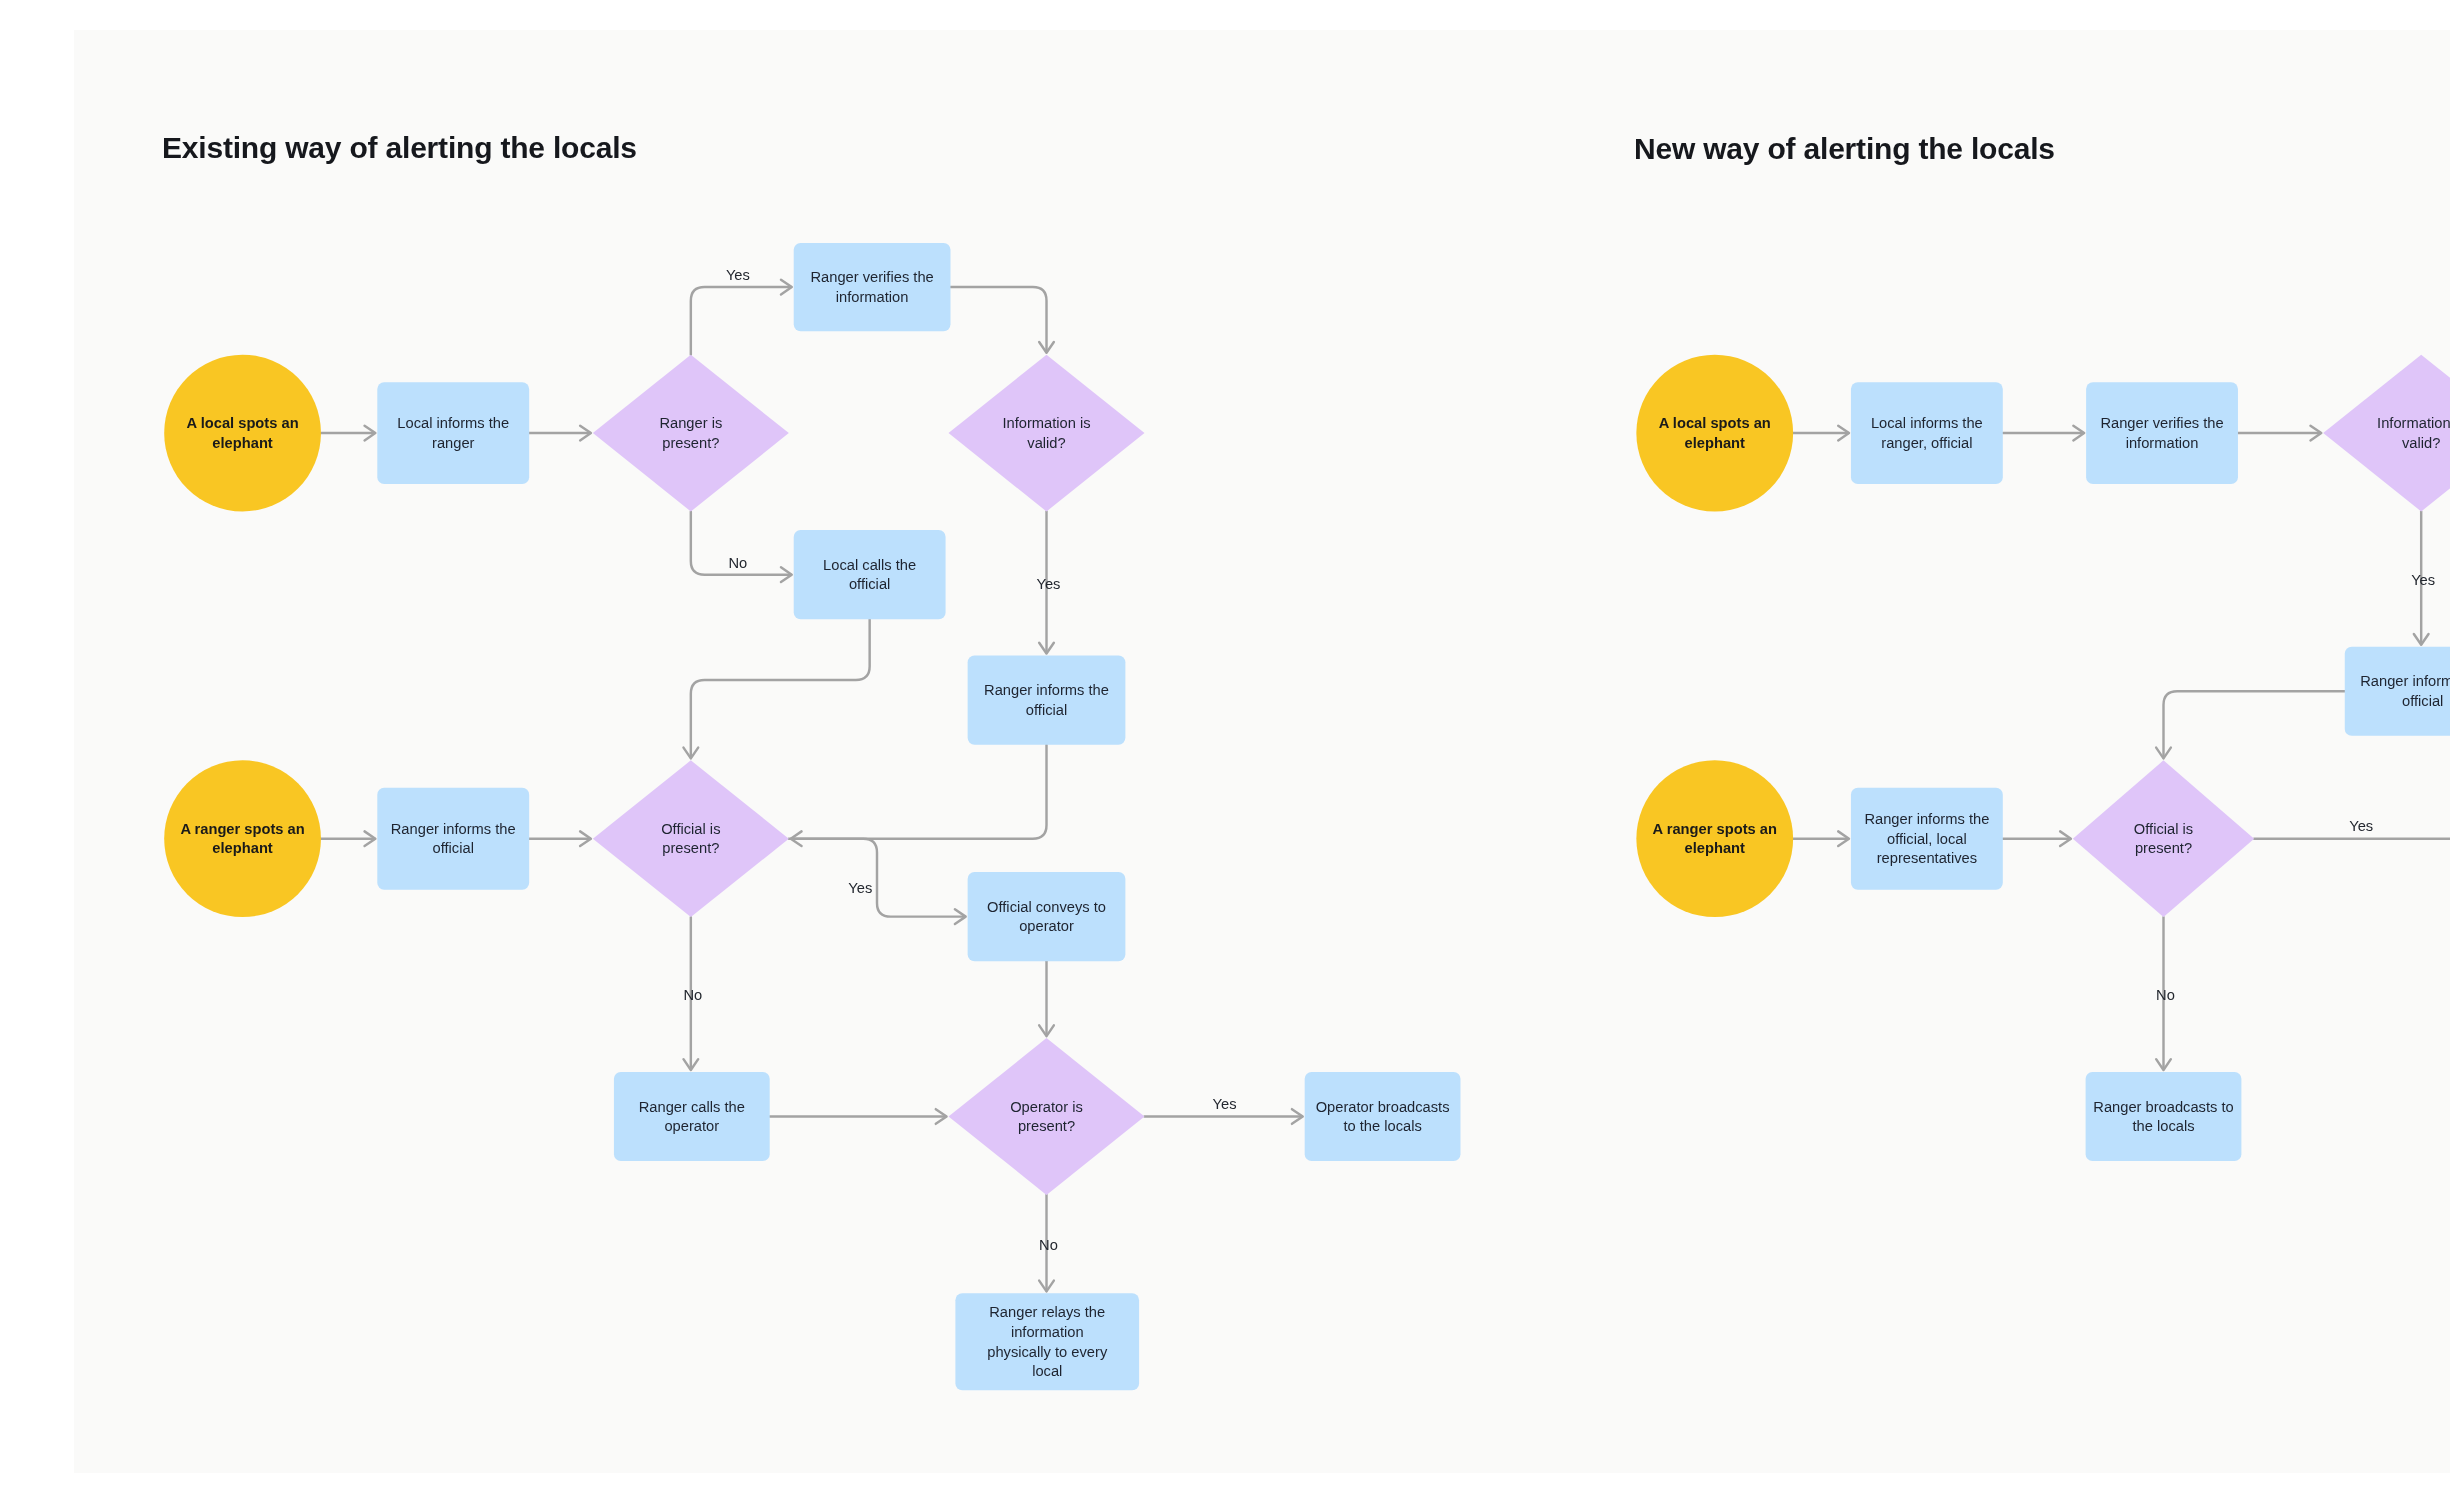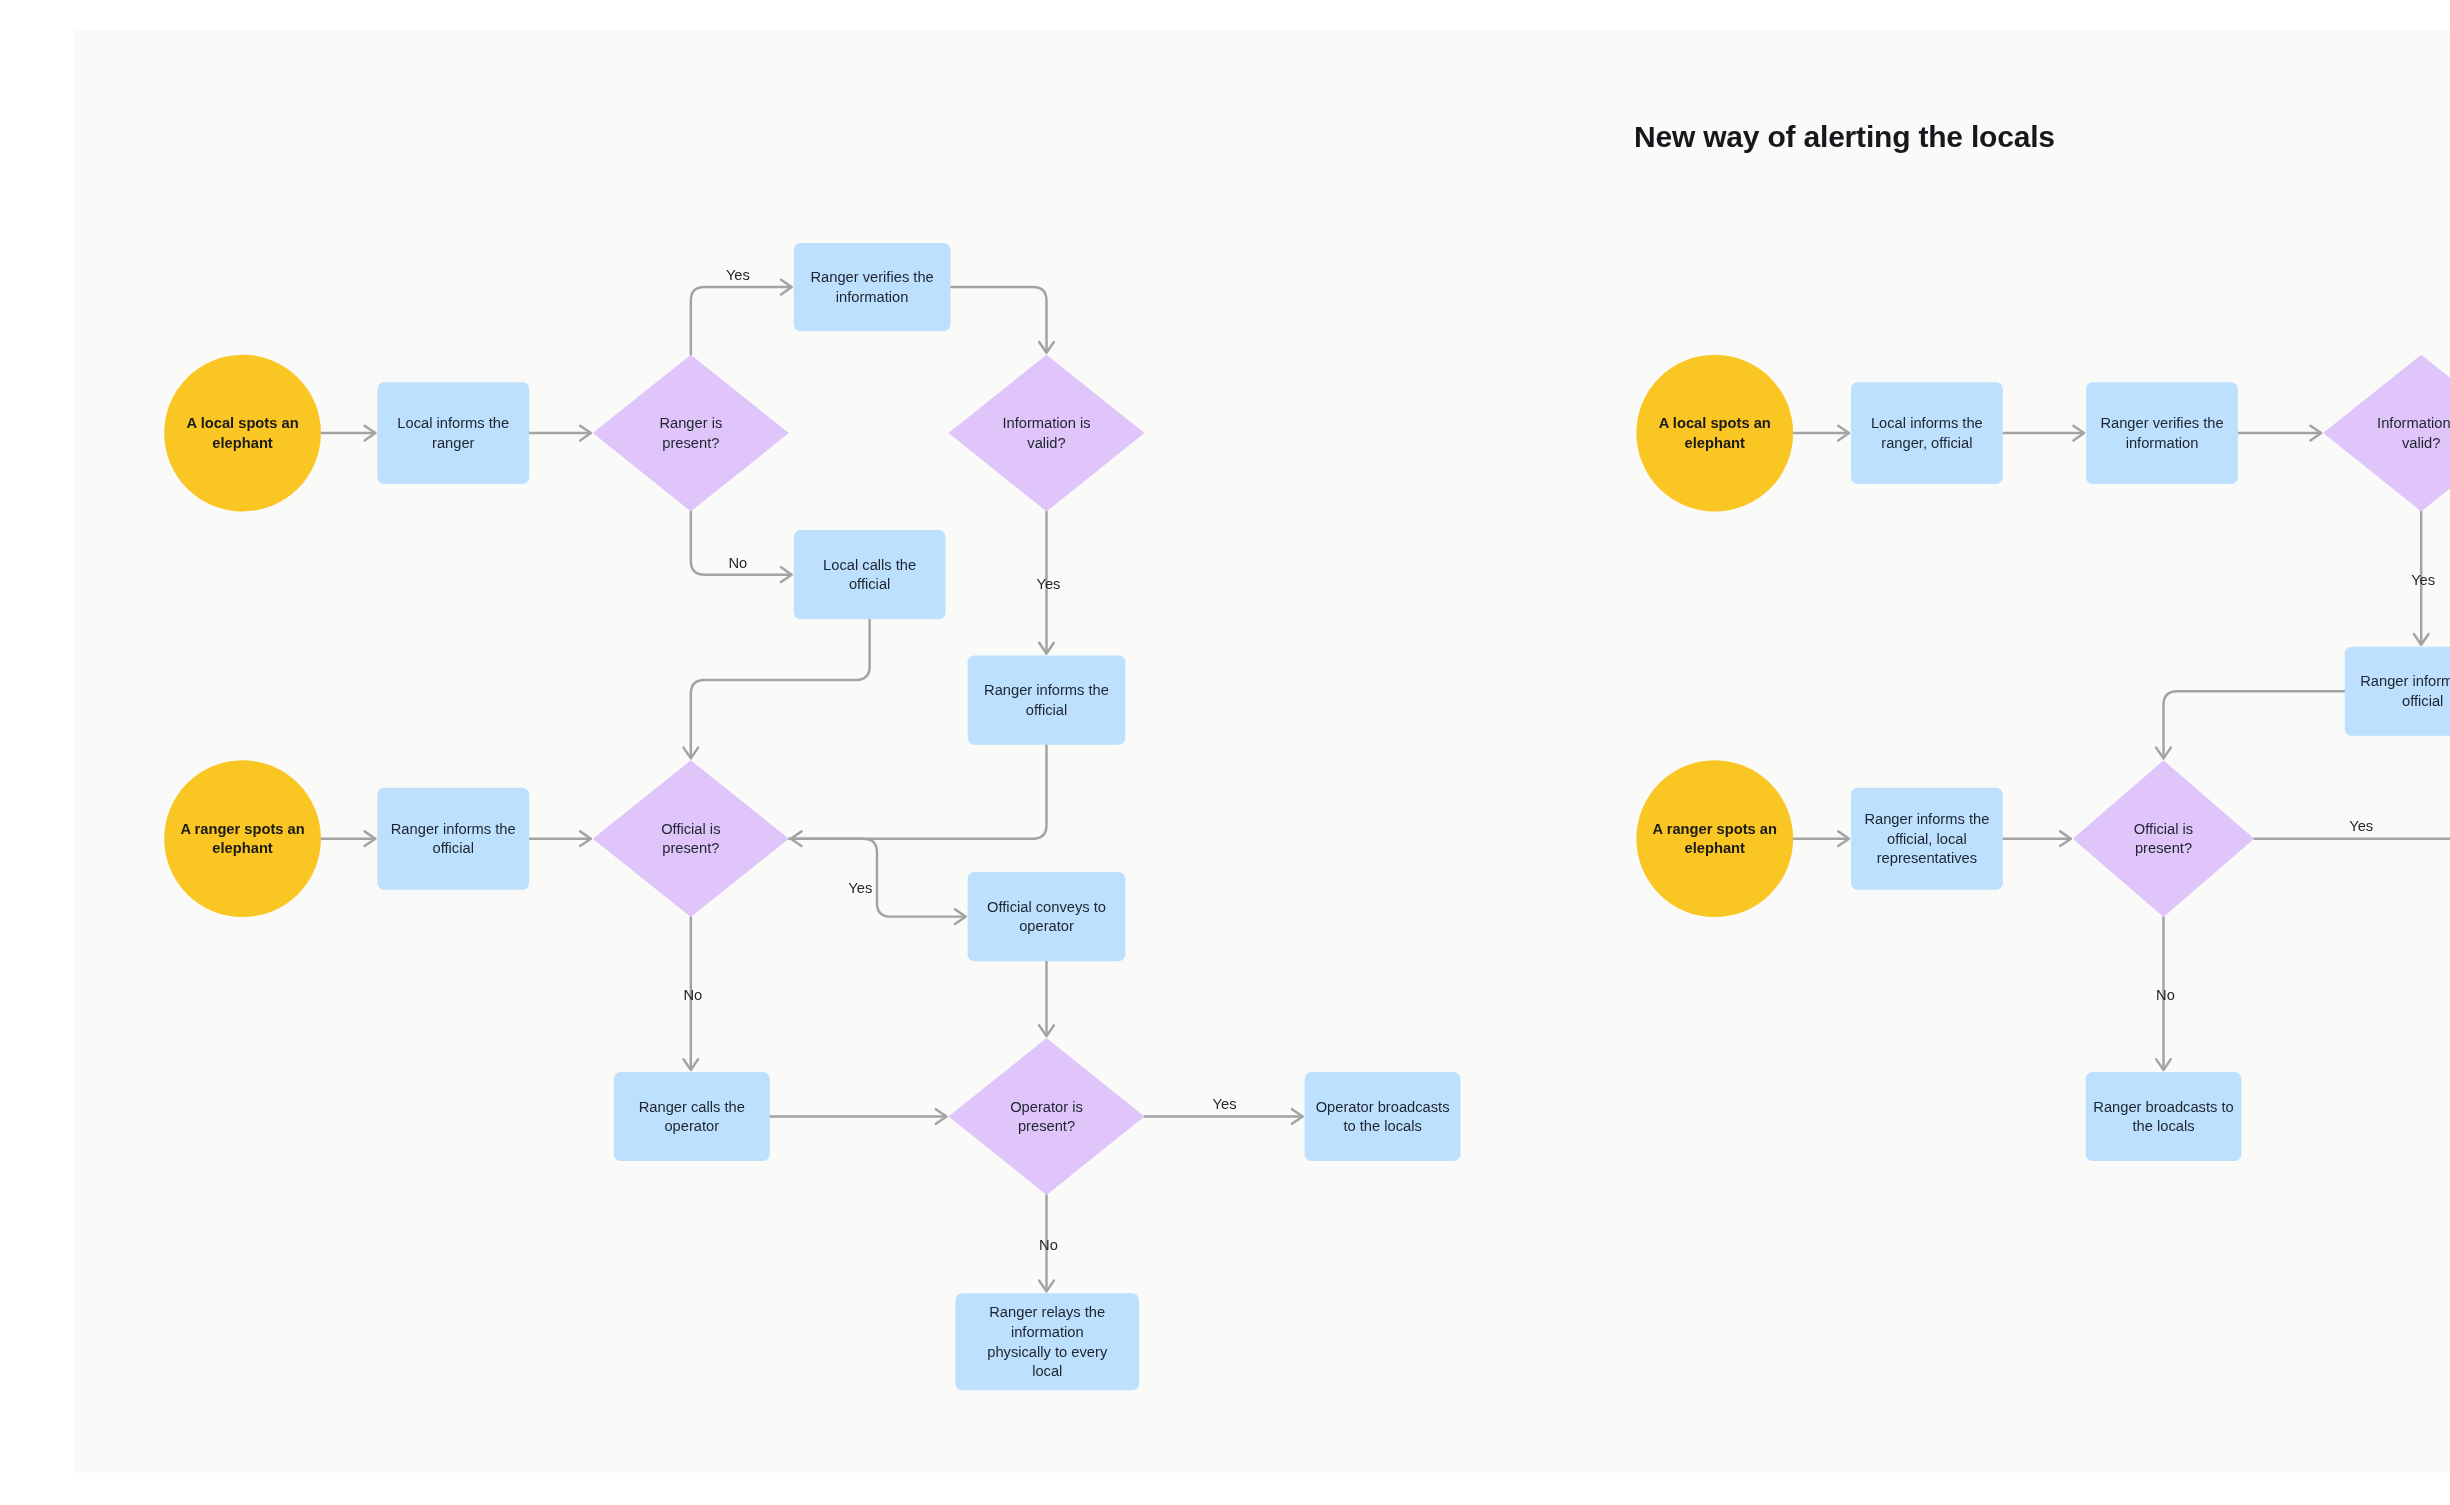--- a/index.html
+++ b/index.html
@@ -25,22 +25,23 @@
   }
   .edge-path{fill:none;stroke:#a3a3a3;stroke-width:5;stroke-linecap:round;stroke-linejoin:round;}
   .arrow-head{fill:none;stroke:#a3a3a3;stroke-width:5;stroke-linecap:round;stroke-linejoin:round;}
 </style>
 </head>
 <body>
 
 <div id="stage">
   <div id="canvas-panel"></div>
 
-
-  <div class="chart-title" style="left:1634px;top:120px;text-align:right;">New way of alerting the locals</div>
+  <div class="chart-title" style="left:162px;top:131px;">Existing way of alerting the locals</div>
+
+  <div class="chart-title" style="left:1634px;top:132px;text-align:right;">New way of alerting the locals</div>
 
   <svg id="flow-svg" viewBox="0 0 5760 3072" xmlns="http://www.w3.org/2000/svg">
     <g id="edges-layer">
         <g>
           <path d="M 655 884 L 764 884" class="edge-path"></path>
           <path d="M 744 869 L 766 884 L 744 899" class="arrow-head"></path>
         </g>
         <g>
           <path d="M 1080 884 L 1204 884" class="edge-path"></path>
           <path d="M 1184 869 L 1206 884 L 1184 899" class="arrow-head"></path>

